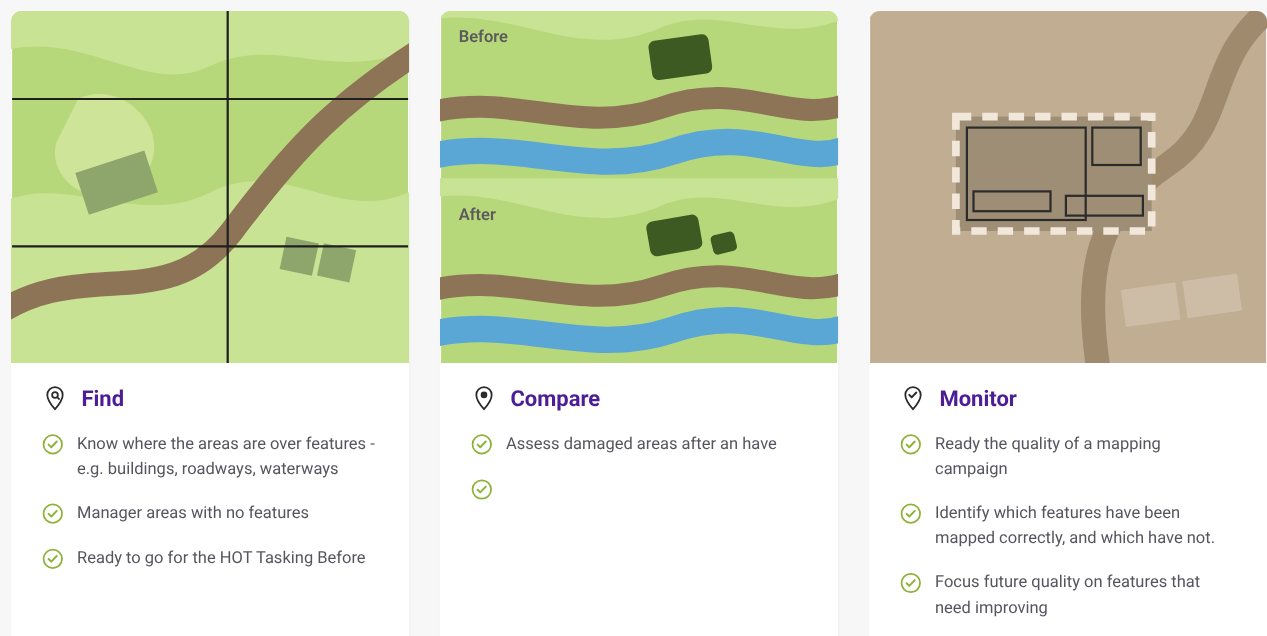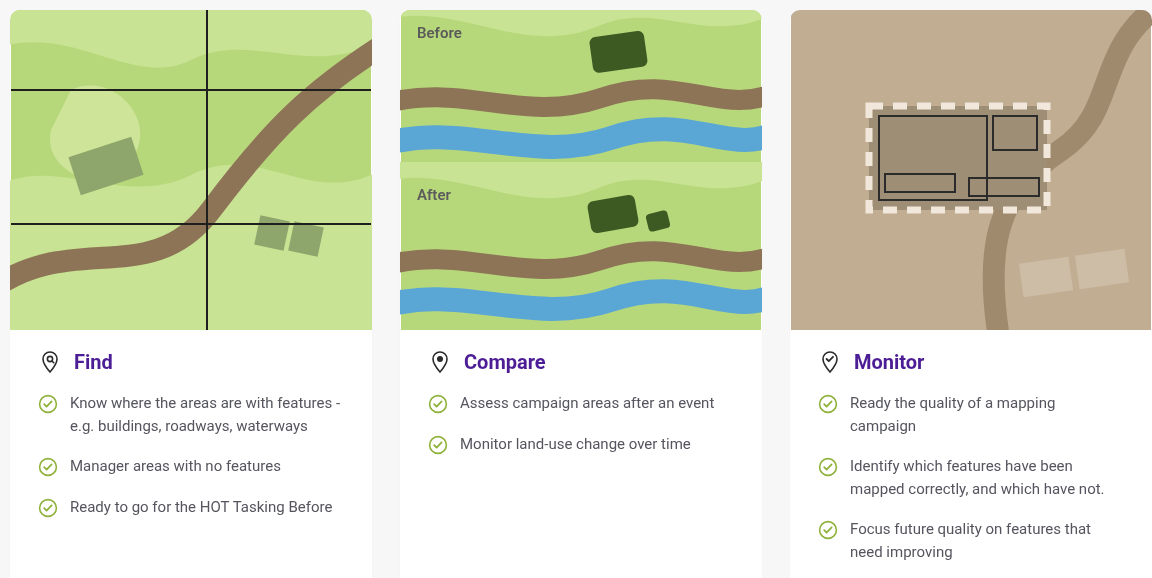--- a/index.html
+++ b/index.html
@@ -97,21 +97,21 @@
           <line x1="14" y1="11" x2="16.2" y2="13.2" stroke="#2b2b2b" stroke-width="1.6"></line>
         </svg>
         <div class="title">Find</div>
       </div>
       <ul class="bullets">
         <li>
           <svg width="20" height="20" viewBox="0 0 20 20">
               <circle cx="10" cy="10" r="8.4" fill="none" stroke="#8fb23b" stroke-width="1.6"></circle>
               <path d="M6.2 10.2l2.4 2.4 5-5.2" fill="none" stroke="#8fb23b" stroke-width="1.8" stroke-linecap="round" stroke-linejoin="round"></path>
             </svg>
-          <span class="bullet-text">Know where the areas are with features - e.g. buildings, roadways, waterways</span>
+          <span class="bullet-text">Know where the areas are over features - e.g. buildings, roadways, waterways</span>
         </li>
         <li>
           <svg width="20" height="20" viewBox="0 0 20 20">
               <circle cx="10" cy="10" r="8.4" fill="none" stroke="#8fb23b" stroke-width="1.6"></circle>
               <path d="M6.2 10.2l2.4 2.4 5-5.2" fill="none" stroke="#8fb23b" stroke-width="1.8" stroke-linecap="round" stroke-linejoin="round"></path>
             </svg>
           <span class="bullet-text">Manager areas with no features</span>
         </li>
         <li>
           <svg width="20" height="20" viewBox="0 0 20 20">
@@ -154,28 +154,27 @@
           <circle cx="12" cy="9" r="3" fill="#2b2b2b"></circle>
         </svg>
         <div class="title">Compare</div>
       </div>
       <ul class="bullets">
         <li>
           <svg width="20" height="20" viewBox="0 0 20 20">
               <circle cx="10" cy="10" r="8.4" fill="none" stroke="#8fb23b" stroke-width="1.6"></circle>
               <path d="M6.2 10.2l2.4 2.4 5-5.2" fill="none" stroke="#8fb23b" stroke-width="1.8" stroke-linecap="round" stroke-linejoin="round"></path>
             </svg>
-          <span class="bullet-text">Assess campaign areas after an event</span>
-        </li>
-        <li>
-          <svg width="20" height="20" viewBox="0 0 20 20">
-              <circle cx="10" cy="10" r="8.4" fill="none" stroke="#8fb23b" stroke-width="1.6"></circle>
-              <path d="M6.2 10.2l2.4 2.4 5-5.2" fill="none" stroke="#8fb23b" stroke-width="1.8" stroke-linecap="round" stroke-linejoin="round"></path>
-            </svg>
-          <span class="bullet-text">Monitor land-use change over time</span>
+          <span class="bullet-text">Assess damaged areas after an have</span>
+        </li>
+        <li>
+          <svg width="20" height="20" viewBox="0 0 20 20">
+              <circle cx="10" cy="10" r="8.4" fill="none" stroke="#8fb23b" stroke-width="1.6"></circle>
+              <path d="M6.2 10.2l2.4 2.4 5-5.2" fill="none" stroke="#8fb23b" stroke-width="1.8" stroke-linecap="round" stroke-linejoin="round"></path>
+            </svg>
         </li>
       </ul>
     </div>
   </div>
 
   <div class="card">
     <svg class="illus" viewBox="0 0 360 320">
       <rect x="0" y="0" width="360" height="320" fill="#c1ad92"></rect>
 
       <path d="M375 -10 C 300 40 330 100 270 140 C 210 180 190 230 210 340" stroke="#9f8a6e" stroke-width="22" fill="none" stroke-linecap="round"></path>

